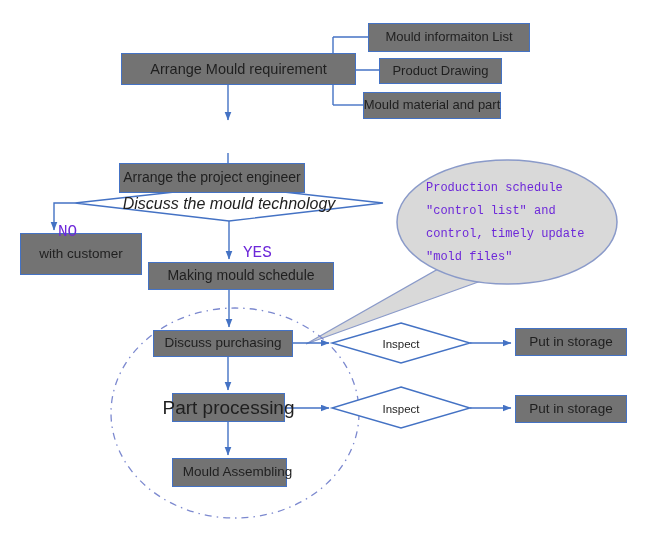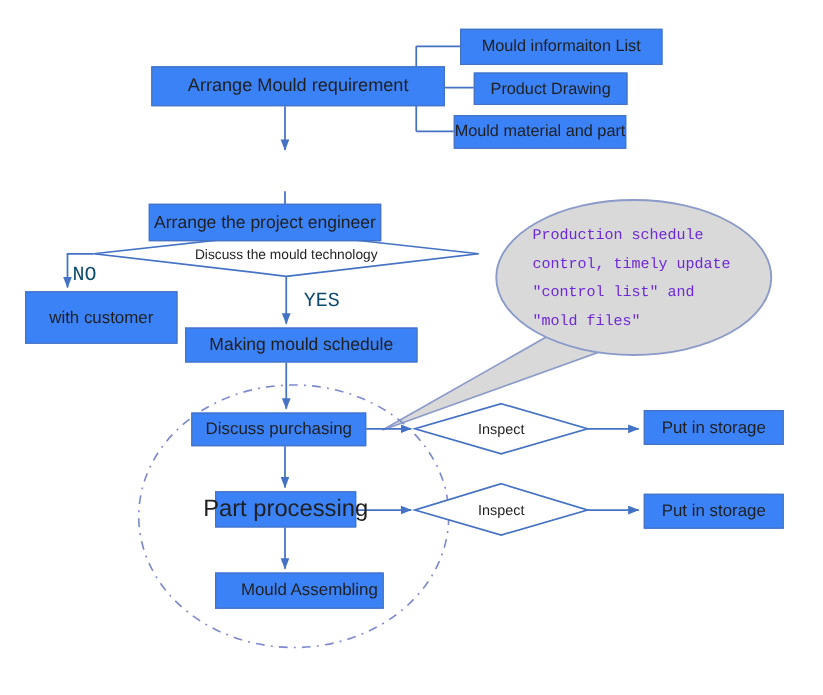--- a/index.html
+++ b/index.html
@@ -3,27 +3,27 @@
 <meta charset="utf-8">
 <style>
   html,body { margin:0; padding:0; background:#ffffff; }
   .stage {
     position:relative; width:658px; height:556px; background:#ffffff;
     font-family:"Liberation Sans", sans-serif; overflow:hidden;
   }
   .stage svg { position:absolute; left:0; top:0; }
   .node {
     position:absolute; box-sizing:border-box;
-    border:1.5px solid #4472c4; background:#3b82f6;
+    border:1.5px solid #4472c4; background:#737373;
     display:flex; flex-direction:column; align-items:center; justify-content:center;
     text-align:center; color:#1f1f1f; font-size:13px; line-height:1.25;
     white-space:nowrap;
   }
   .lbl {
-    position:absolute; color:#0c4a6e; white-space:nowrap;
+    position:absolute; color:#6d28d9; white-space:nowrap;margin-top:12px;
   }
   .diamond-lbl {
     position:absolute; transform:translate(-50%,-50%);
     color:#1f1f1f; white-space:nowrap; text-align:center;
   }
   .mono { font-family:"Liberation Mono", monospace; }
   .bubble-text {
     position:absolute; left:426px; top:177px;
     font-family:Liberation Mono, monospace; font-size:12px;
     line-height:23px; color:#6d28d9; white-space:nowrap;
@@ -85,36 +85,36 @@
   <div class="node" style="left:20px; top:233px; width:122px; height:42px; font-size:13.5px;">
     <div>with customer</div>
   </div>
 
   <div class="node" style="left:148px; top:262px; width:186px; height:28px; font-size:14px;">Making mould schedule</div>
 
   <div class="node" style="left:153px; top:330px; width:140px; height:27px; font-size:13.5px;">Discuss purchasing</div>
 
   <div class="node" style="left:172px; top:393px; width:113px; height:29px; font-size:19px;">Part processing</div>
 
-  <div class="node" style="left:172px; top:458px; width:135px; height:29px; font-size:13.5px;padding-left:16px;">Mould Assembling</div>
+  <div class="node" style="left:172px; top:458px; width:115px; height:29px; font-size:13.5px;padding-left:16px;">Mould Assembling</div>
 
   <div class="node" style="left:515px; top:328px; width:112px; height:28px; font-size:13.5px;">Put in storage</div>
 
   <div class="node" style="left:515px; top:395px; width:112px; height:28px; font-size:13.5px;">Put in storage</div>
 
-  <div class="diamond-lbl" style="left:229px; top:204px; font-size:11px;">Discuss the mould technology</div>
+  <div class="diamond-lbl" style="left:229px; top:204px; font-size:16px;font-style:italic;">Discuss the mould technology</div>
 
   <div class="diamond-lbl" style="left:401px; top:344px; font-size:11.5px;">Inspect</div>
 
   <div class="diamond-lbl" style="left:401px; top:409px; font-size:11.5px;">Inspect</div>
 
   <div class="lbl mono" style="left:58px; top:211px; font-size:16px;">NO</div>
 
   <div class="lbl mono" style="left:243px; top:232px; font-size:16px;">YES</div>
 
   <div class="bubble-text">
     <div>Production schedule</div>
+    <div>″control list″ and</div>
     <div>control, timely update</div>
-    <div>″control list″ and</div>
     <div>″mold files″</div>
   </div>
 
 </div>
 
 </body></html>

